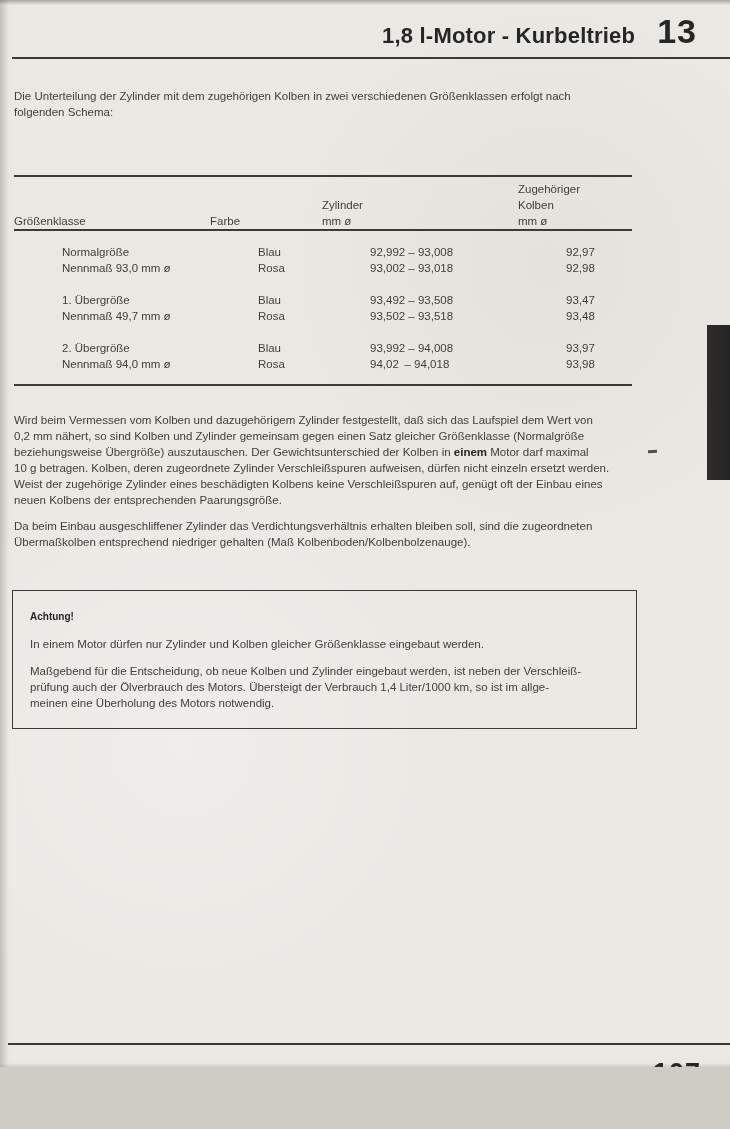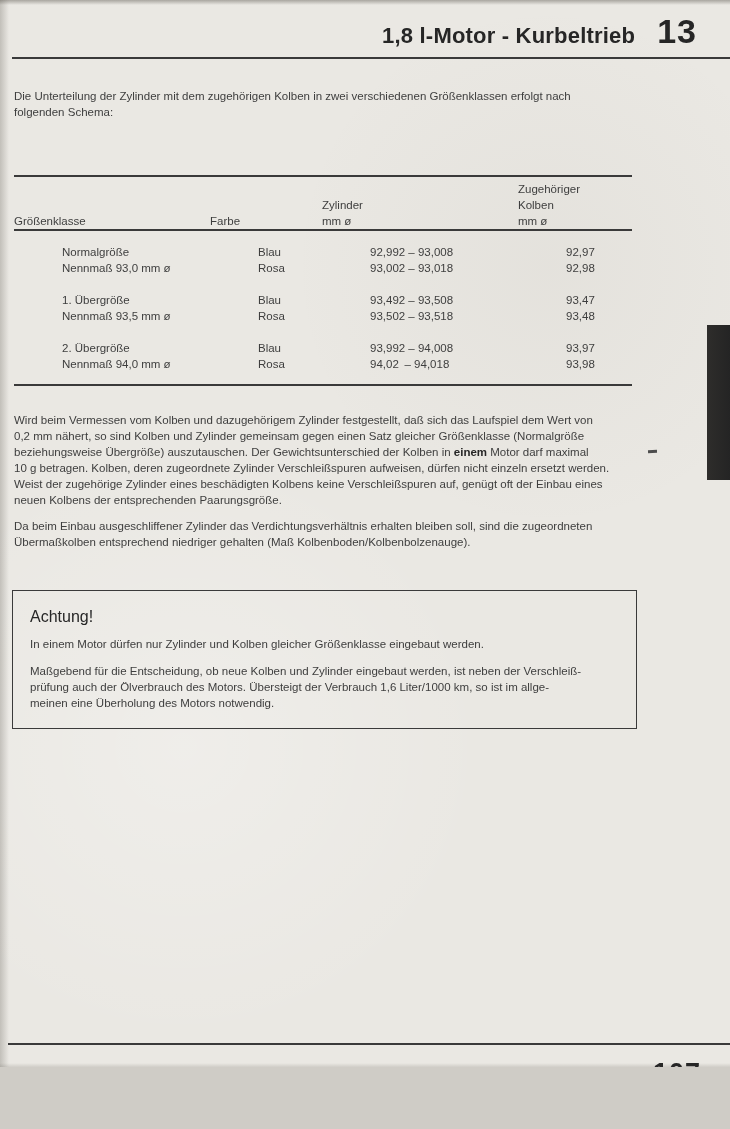--- a/index.html
+++ b/index.html
@@ -64,21 +64,21 @@
   .emph{font-weight:bold;color:var(--ink-strong);}
 
   .stray-dash{position:absolute;left:648px;top:450px;width:9px;height:2.5px;background:#4d4d4d;transform:rotate(-2deg);}
 
   
   .warning-box{
     position:absolute;left:12px;top:590px;width:625px;height:139px;
     border:1.5px solid var(--rule);
     padding:18px 20px 0 17px;
   }
-  .warning-title{font-size:16px;font-weight:normal;color:var(--ink-strong);line-height:16px;}
+  .warning-title{font-size:10px;font-weight:bold;color:var(--ink-strong);line-height:16px;}
   .warning-box .prose{margin-top:11px;}
 
   
   .thumb-tab{position:absolute;right:0;top:325px;width:23px;height:155px;
     background:linear-gradient(90deg,#2e2d2b,var(--tab));}
 
   
   .footer-rule{position:absolute;left:8px;right:0;top:1043px;height:2px;background:var(--rule);}
   .footer-caption{position:absolute;right:113px;top:1065px;font-size:17px;font-weight:bold;color:var(--ink-strong);letter-spacing:0.2px;}
   .footer-page-num{position:absolute;right:29px;top:1058px;font-size:27px;font-weight:bold;color:var(--ink-strong);letter-spacing:1px;}
@@ -141,21 +141,21 @@
         </div>
         <div class="t-cell">
           <div>92,97</div>
           <div>92,98</div>
         </div>
       </div>
 
       <div class="t-grid t-row">
         <div class="t-cell">
           <div>1. Übergröße</div>
-          <div>Nennmaß 93,5 mm ø</div>
+          <div>Nennmaß 49,7 mm ø</div>
         </div>
         <div class="t-cell">
           <div>Blau</div>
           <div>Rosa</div>
         </div>
         <div class="t-cell">
           <div>93,492 – 93,508</div>
           <div>93,502 – 93,518</div>
         </div>
         <div class="t-cell">
@@ -196,21 +196,21 @@
 
   <p class="prose para2">Da beim Einbau ausgeschliffener Zylinder das Verdichtungsverhältnis erhalten bleiben soll, sind die zugeordneten
 Übermaßkolben entsprechend niedriger gehalten (Maß Kolbenboden/Kolbenbolzenauge).</p>
 
   <div class="stray-dash"></div>
 
   <div class="warning-box">
     <div class="warning-title">Achtung!</div>
     <p class="prose">In einem Motor dürfen nur Zylinder und Kolben gleicher Größenklasse eingebaut werden.</p>
     <p class="prose">Maßgebend für die Entscheidung, ob neue Kolben und Zylinder eingebaut werden, ist neben der Verschleiß-
-prüfung auch der Ölverbrauch des Motors. Übersteigt der Verbrauch 1,6 Liter/1000 km, so ist im allge-
+prüfung auch der Ölverbrauch des Motors. Übersteigt der Verbrauch 1,4 Liter/1000 km, so ist im allge-
 meinen eine Überholung des Motors notwendig.</p>
   </div>
 
   <div class="thumb-tab"></div>
 
   <div class="footer-rule"></div>
   <span class="footer-caption">Zylinderbohrung und Kolben prüfen</span>
   <span class="footer-page-num">107</span>
 
 </div>

